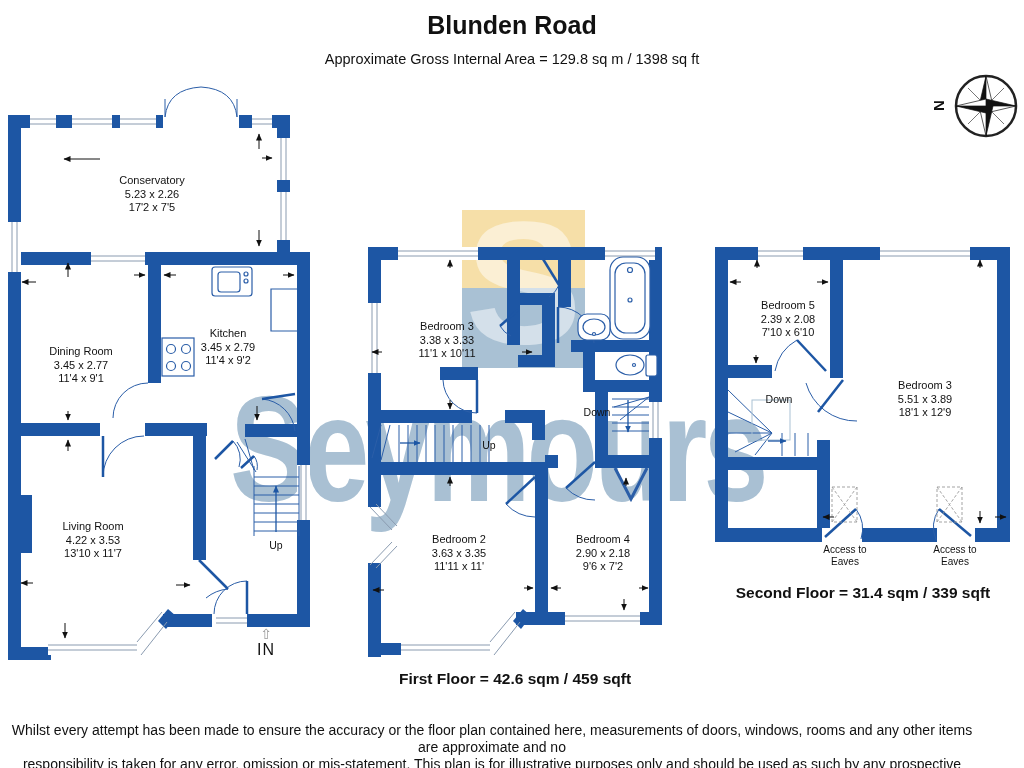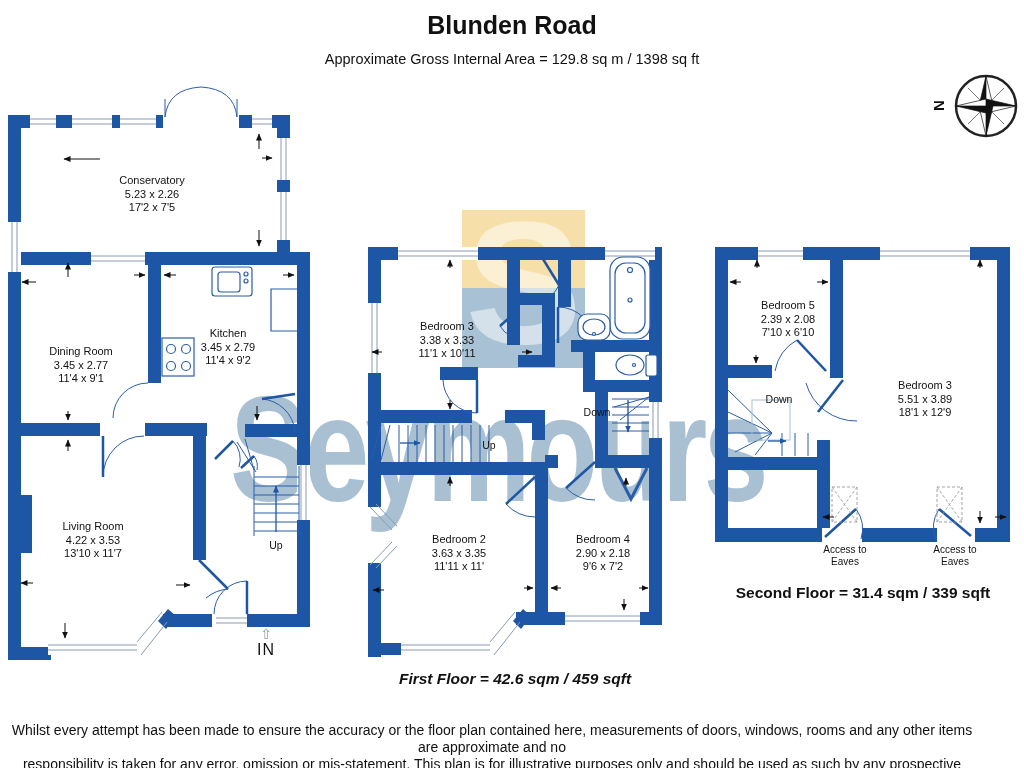--- a/index.html
+++ b/index.html
@@ -424,21 +424,21 @@
 
   <div class="abs ctr eaves-label" style="left:845px;top:555px;">
     <span>Access to</span>
     <span>Eaves</span>
   </div>
   <div class="abs ctr eaves-label" style="left:955px;top:555px;">
     <span>Access to</span>
     <span>Eaves</span>
   </div>
 
-  <div class="abs ctr caption" style="left:515px;top:679px;font-style:italic;">First Floor = 42.6 sqm / 459 sqft</div>
+  <div class="abs ctr caption" style="left:515px;top:679px;">First Floor = 42.6 sqm / 459 sqft</div>
   <div class="abs ctr caption" style="left:863px;top:593px;">Second Floor = 31.4 sqm / 339 sqft</div>
 
   <div id="footer" class="abs">
     <div>Whilst every attempt has been made to ensure the accuracy or the floor plan contained here, measurements of doors, windows, rooms and any other items are approximate and no</div>
     <div>responsibility is taken for any error, omission or mis-statement. This plan is for illustrative purposes only and should be used as such by any prospective purchaser.</div>
   </div>
 
 </div>
 
 </body></html>

